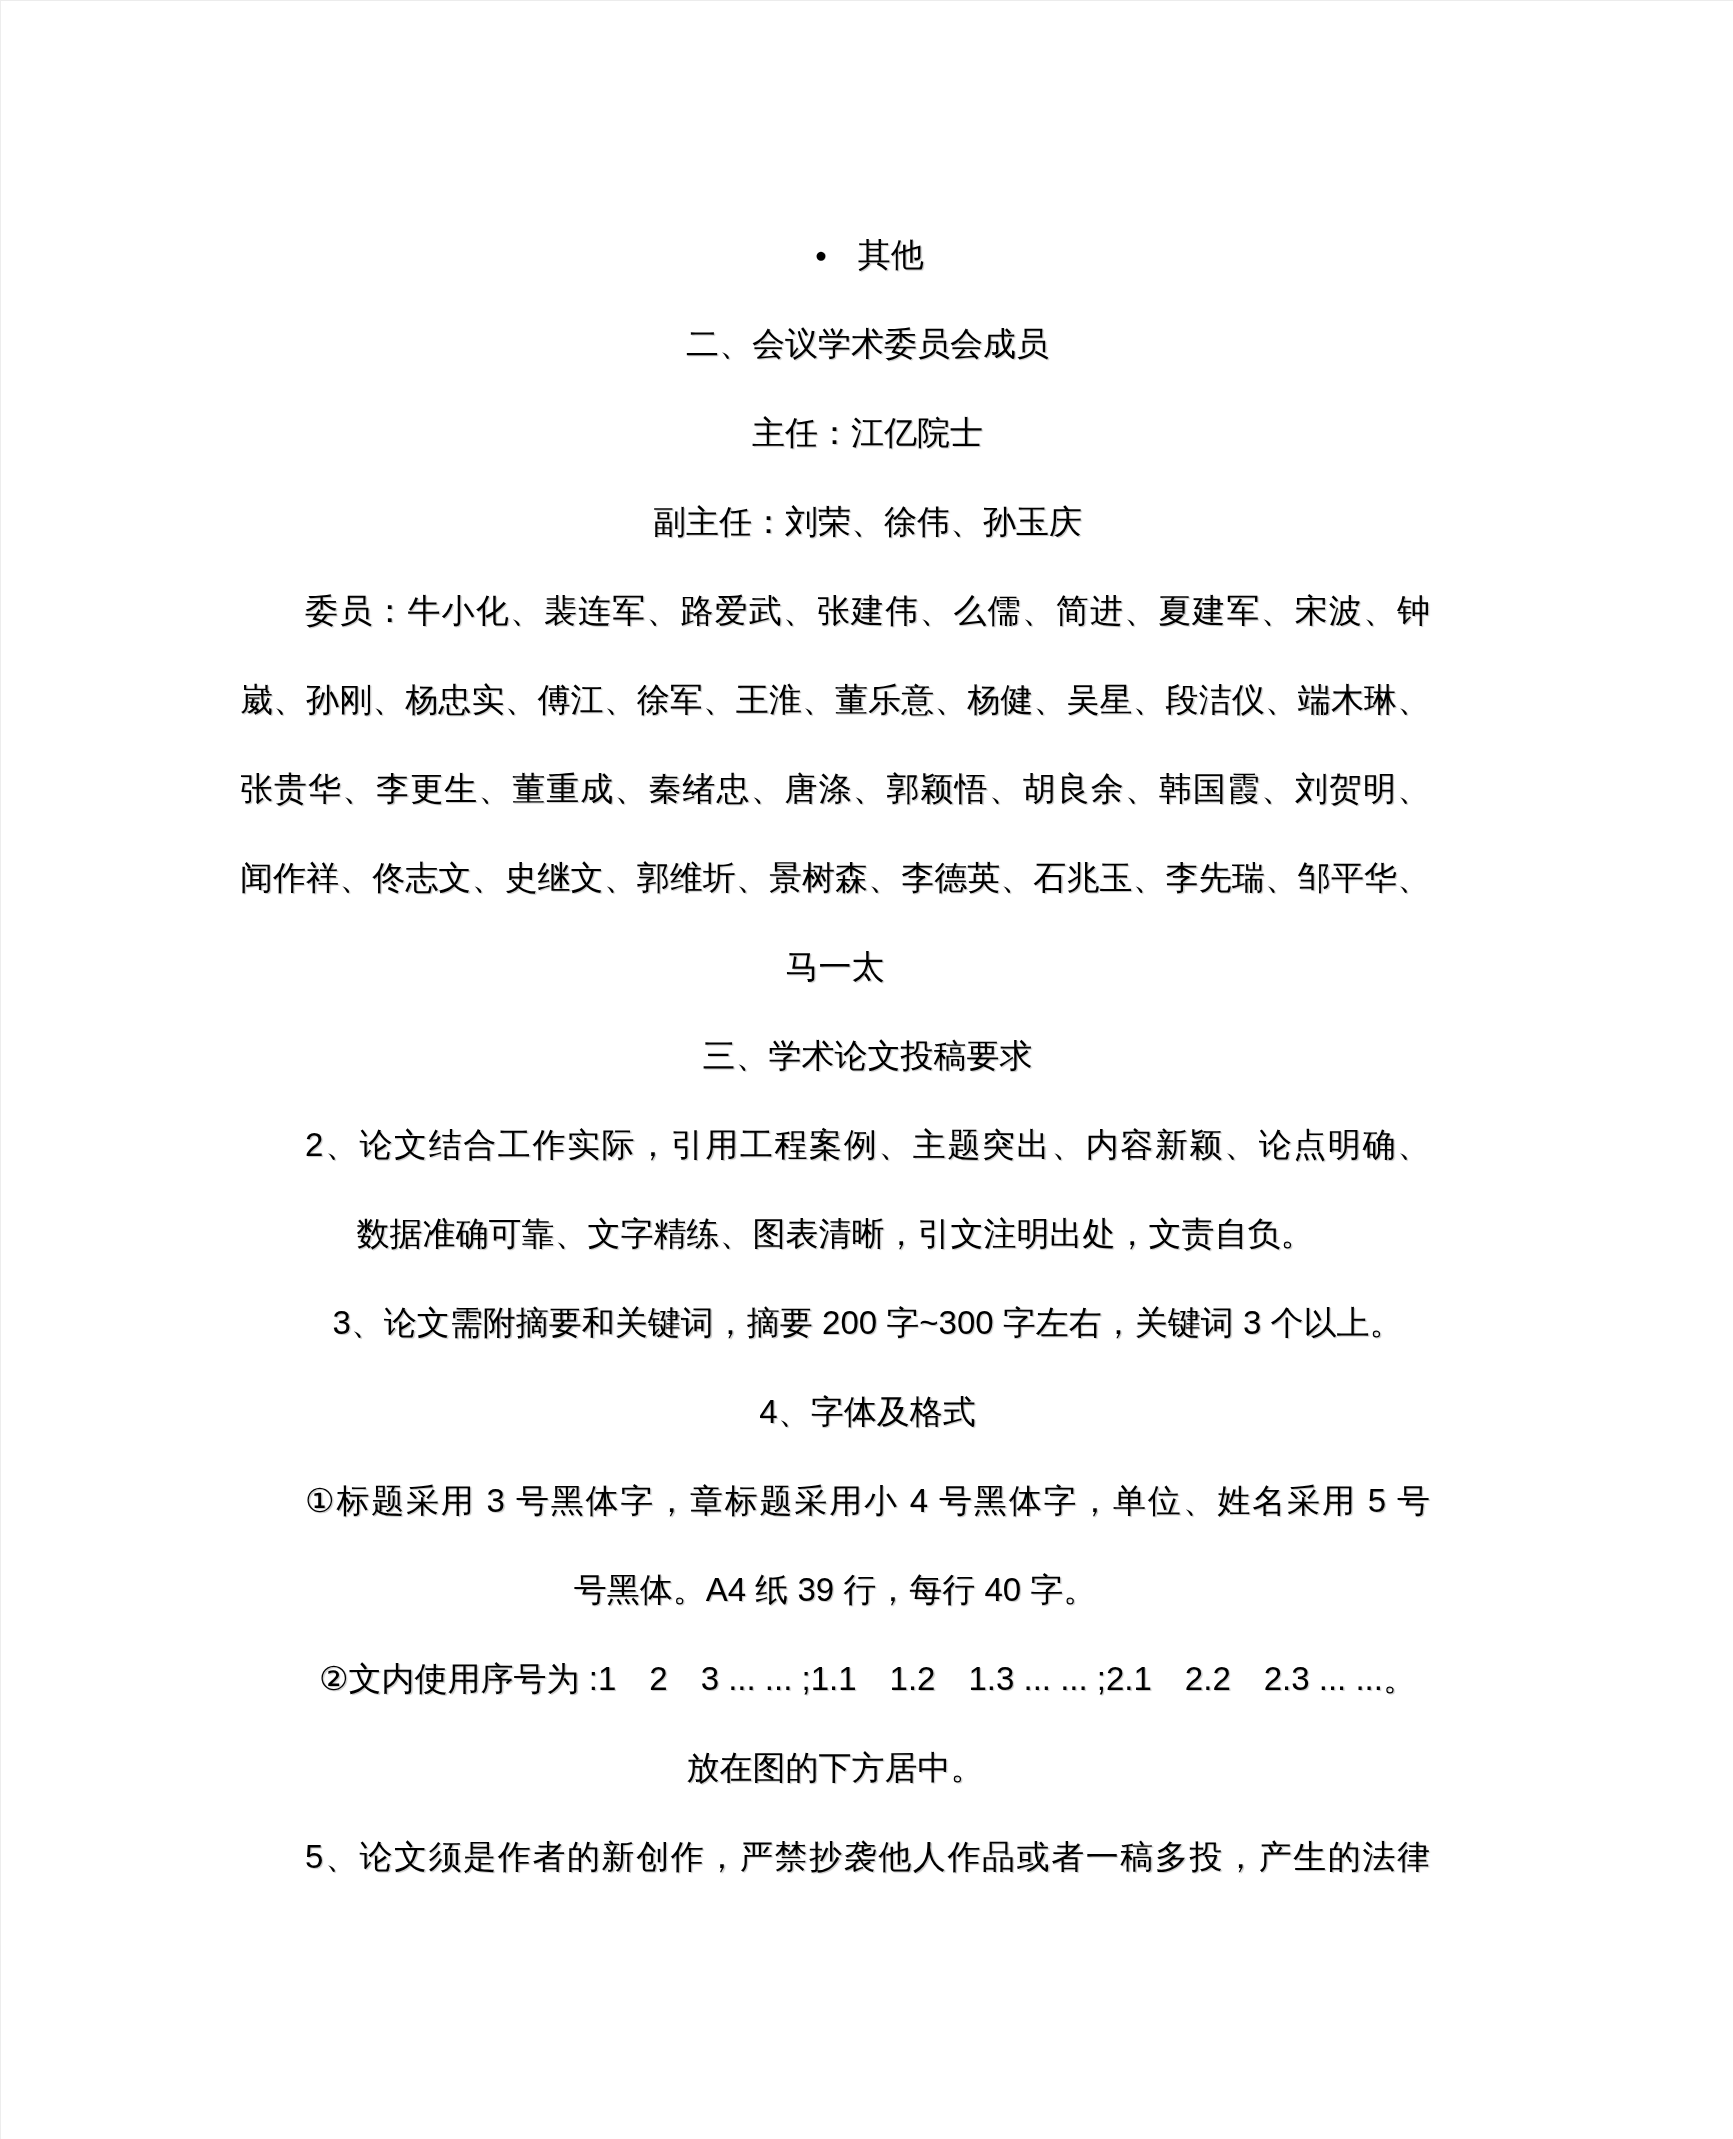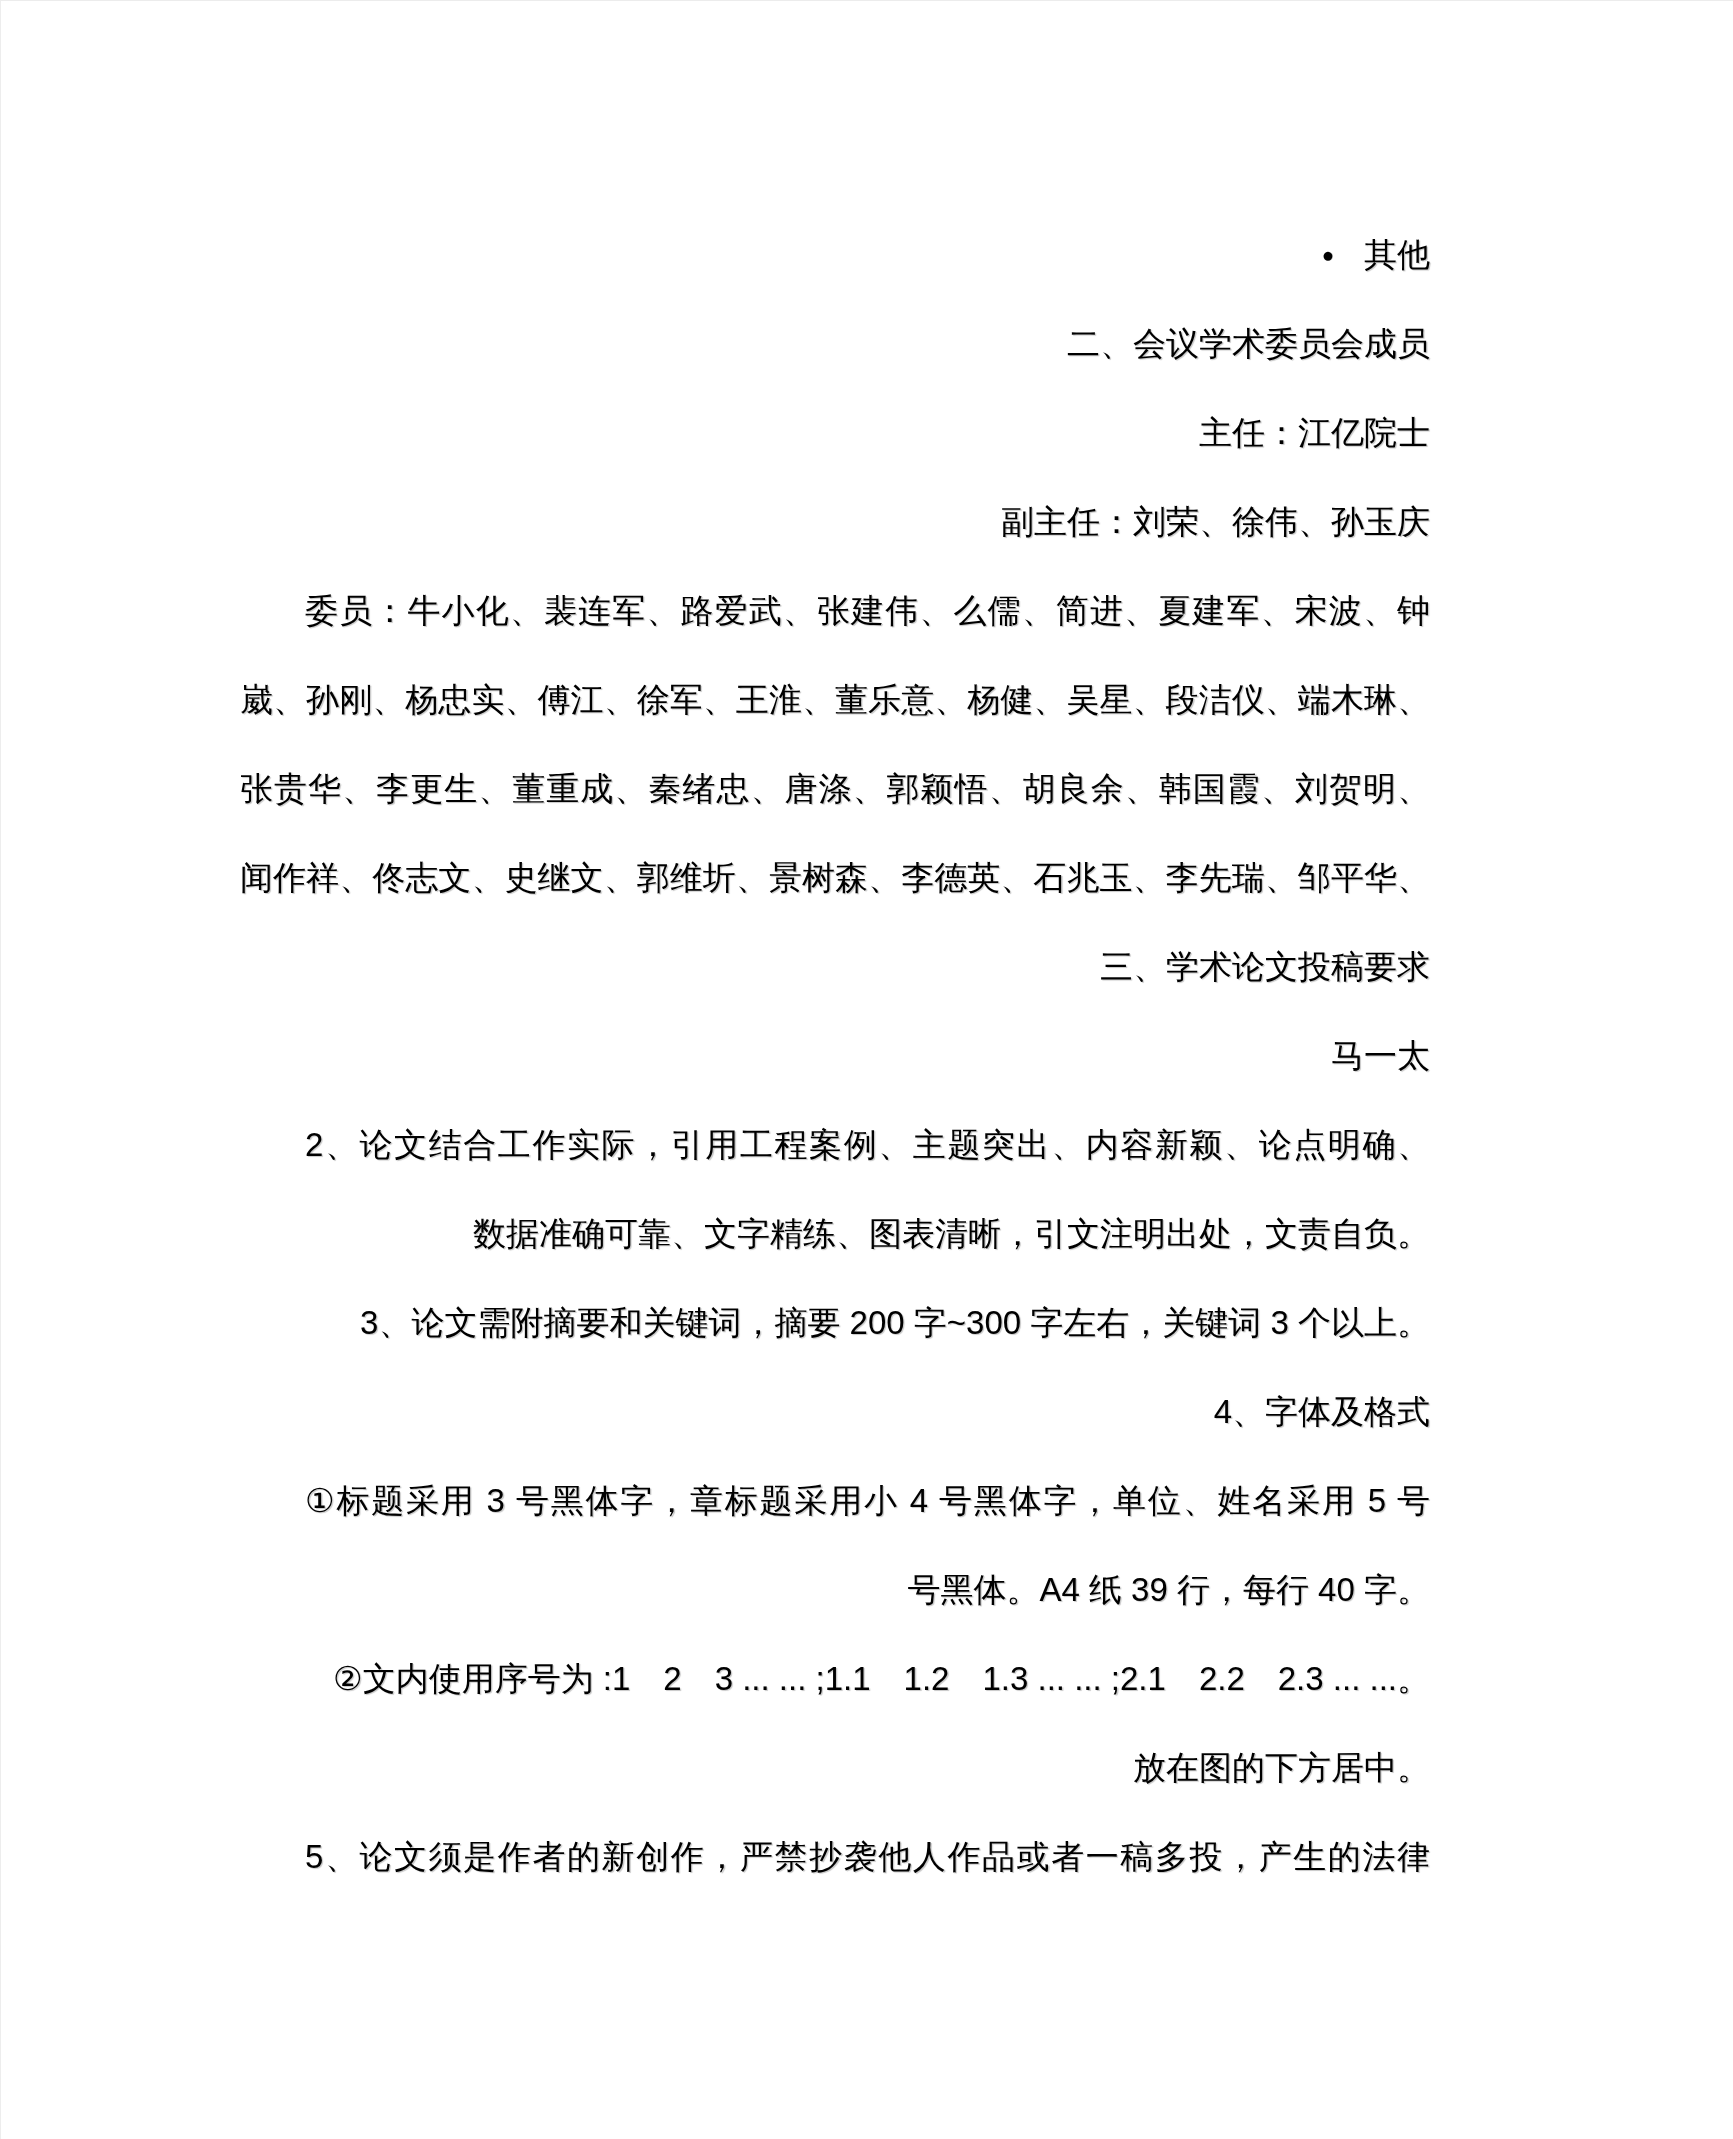--- a/index.html
+++ b/index.html
@@ -17,21 +17,21 @@
     position: absolute;
     left: 240px;
     top: 210px;
     width: 1190px;
     font-size: 33px;
     line-height: 89px;
     font-weight: 400;
     text-shadow: 1.3px 1.3px 0.9px rgba(0,0,0,0.22);
     letter-spacing: 0;
   }
-  .line { min-height: 89px; text-align: right; }
+  .line { min-height: 89px; text-align: center; }
   .ind  { padding-left: 65px; }
   .fill { text-align: justify; text-align-last: justify; }
   .nowrap { white-space: nowrap; }
   .bullet { display: inline-block; margin-right: 26.5px; transform: scale(0.62); transform-origin: center; }
 </style>
 </head>
 <body>
 
 <div class="page">
   <div class="content">
@@ -41,23 +41,23 @@
     <div class="line ind">二、会议学术委员会成员</div>
 
     <div class="line ind">主任：江亿院士</div>
 
     <div class="line ind">副主任：刘荣、徐伟、孙玉庆</div>
 
     <div class="line ind fill">委员：牛小化、裴连军、路爱武、张建伟、么儒、简进、夏建军、宋波、钟</div>
     <div class="line fill">崴、孙刚、杨忠实、傅江、徐军、王淮、董乐意、杨健、吴星、段洁仪、端木琳、</div>
     <div class="line fill">张贵华、李更生、董重成、秦绪忠、唐涤、郭颖悟、胡良余、韩国霞、刘贺明、</div>
     <div class="line fill">闻作祥、佟志文、史继文、郭维圻、景树森、李德英、石兆玉、李先瑞、邹平华、</div>
+    <div class="line">马一太</div>
+
     <div class="line ind">三、学术论文投稿要求</div>
-
-    <div class="line">马一太</div>
 
 
     <div class="line ind fill">2、论文结合工作实际，引用工程案例、主题突出、内容新颖、论点明确、</div>
     <div class="line">数据准确可靠、文字精练、图表清晰，引文注明出处，文责自负。</div>
 
     <div class="line ind">3、论文需附摘要和关键词，摘要 200 字~300 字左右，关键词 3 个以上。</div>
 
     <div class="line ind">4、字体及格式</div>
 
     <div class="line ind fill">①标题采用 3 号黑体字，章标题采用小 4 号黑体字，单位、姓名采用 5 号</div>

